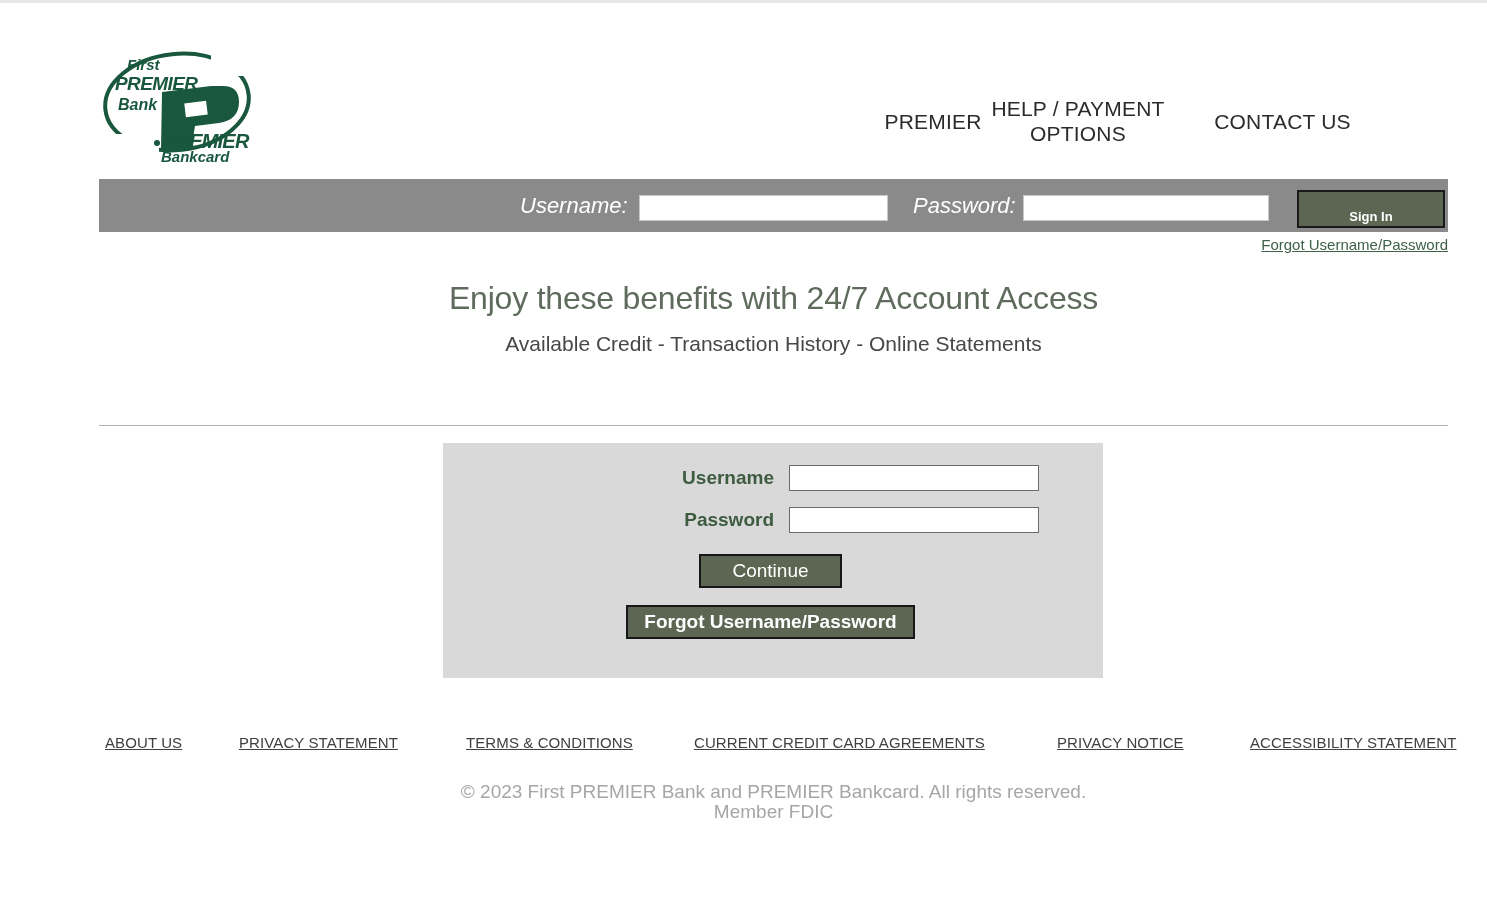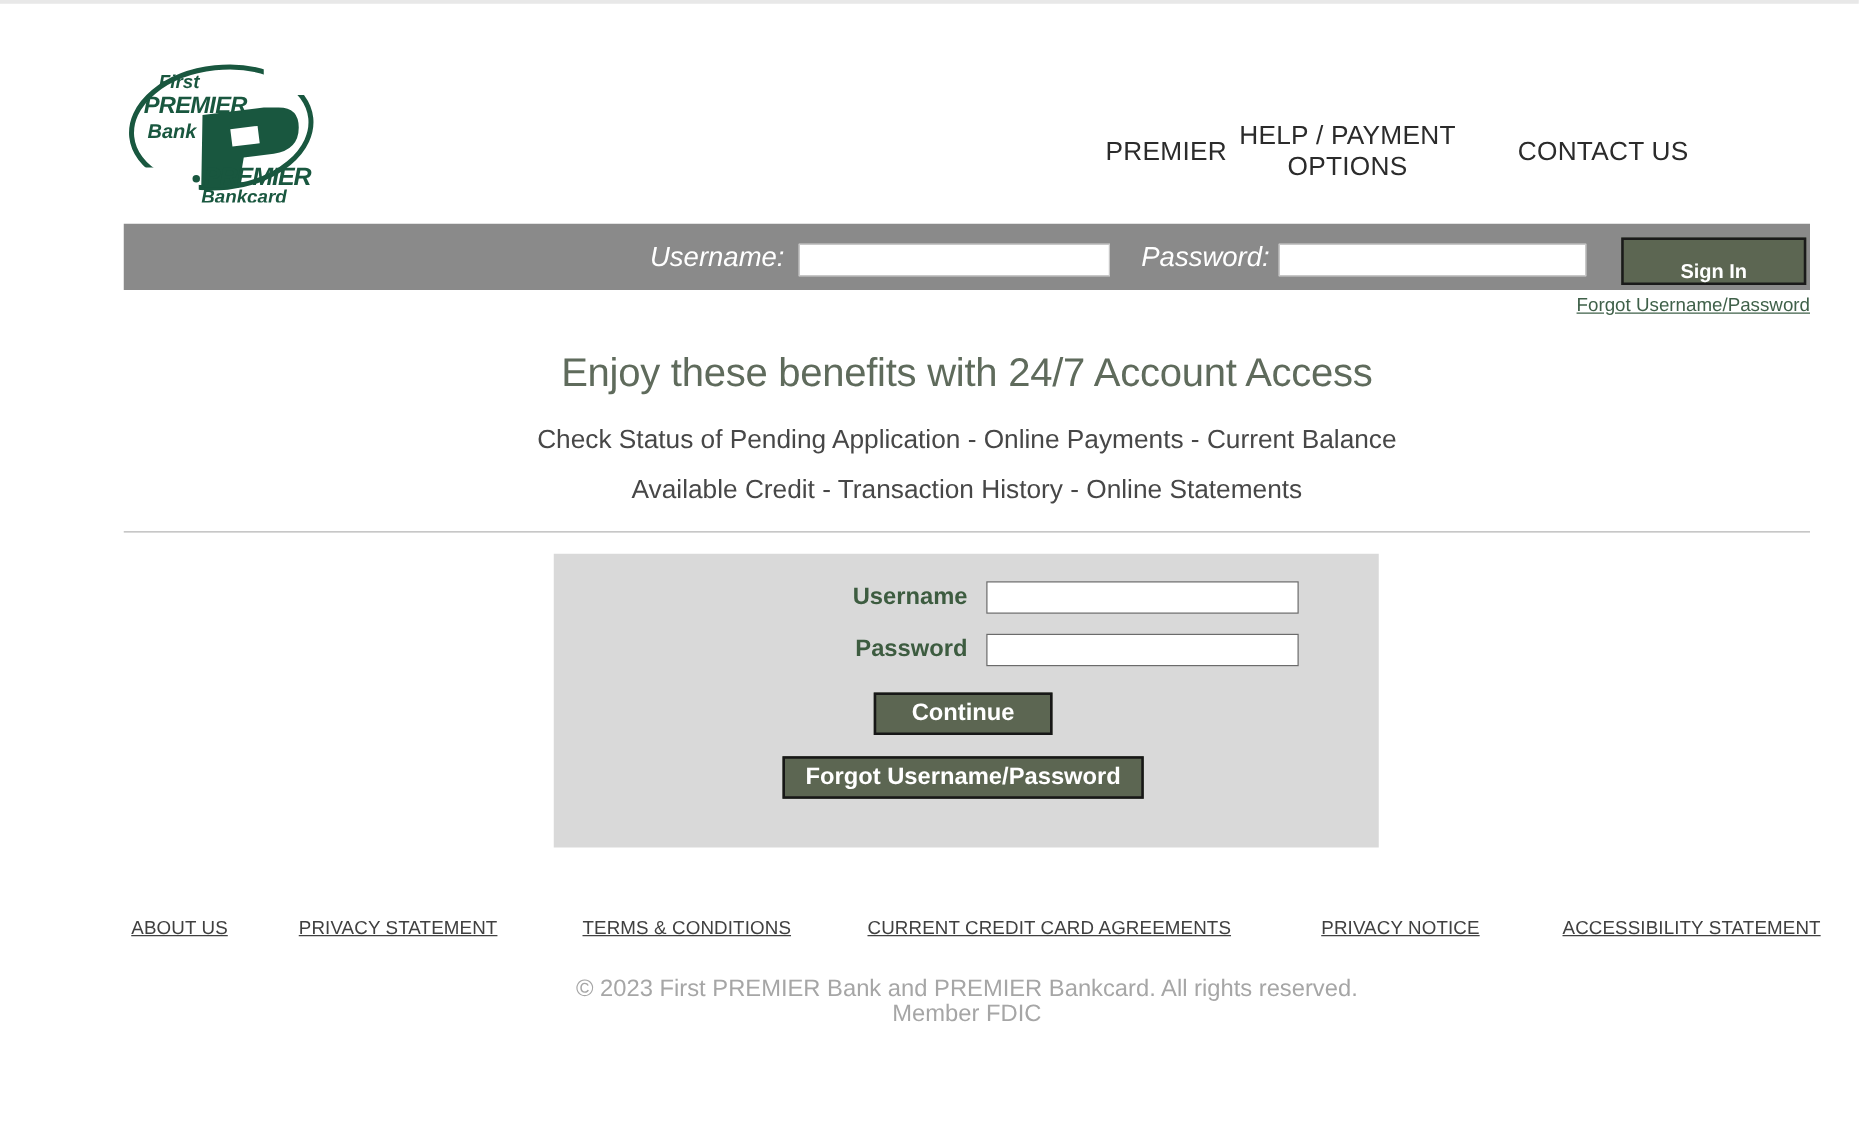--- a/index.html
+++ b/index.html
@@ -77,21 +77,21 @@
   }
   .sb-user-input { left: 540px; width: 249px; }
   .sb-pass-input { left: 924px; width: 246px; }
   .sb-signin-btn {
     position: absolute;
     left: 1198px; top: 11px;
     width: 148px; height: 33px;
     background: #5c6652;
     border: 2px solid #1a1a1a;
     color: #ffffff;
-    font-size: 16px;
+    font-size: 13px;
     font-weight: bold;
     font-family: "Liberation Sans", sans-serif;
     cursor: pointer;
     padding: 17px;
   }
 
   .forgot-top {
     position: absolute;
     left: 0; top: 236px; width: 1448px;
     text-align: right;
@@ -165,21 +165,21 @@
     padding: 0 3px;
   }
   .btn-continue {
     position: absolute;
     left: 699px; top: 554px;
     width: 143px; height: 34px;
     background: #5c6652;
     border: 2px solid #171717;
     color: #ffffff;
     font-size: 19px;
-    font-weight: bold;
+    font-weight: normal;
     font-family: "Liberation Sans", sans-serif;
     cursor: pointer;
     padding: 0;
   }
   .btn-forgot {
     position: absolute;
     left: 626px; top: 605px;
     width: 289px; height: 34px;
     background: #5c6652;
     border: 2px solid #171717;
@@ -273,21 +273,20 @@
   <input class="sb-input sb-pass-input" type="password" placeholder="" style="">
   <button class="sb-signin-btn">Sign In</button>
 </div>
 
 <div class="forgot-top">
   <a>Forgot Username/Password</a>
 </div>
 
 <div class="benefits">
   <h1>Enjoy these benefits with 24/7 Account Access</h1>
-  <p class="bline1">Check Status of Pending Application - Online Payments - Current Balance</p>
   <p>Available Credit - Transaction History - Online Statements</p>
 </div>
 
 <div class="divider"></div>
 
 <div class="login-panel">
   <div class="form-row row-user">
     <div class="form-label">Username</div>
     <input class="form-input" type="text" placeholder="" style="">
   </div>

